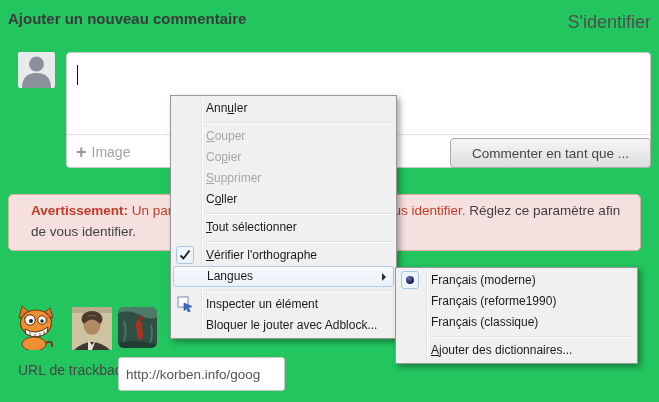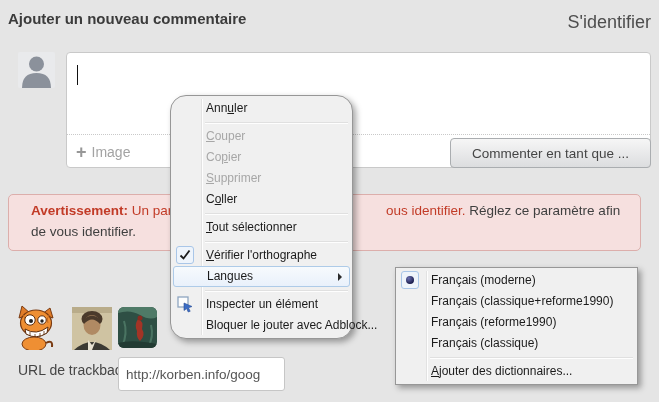--- a/index.html
+++ b/index.html
@@ -1,17 +1,17 @@
 <!DOCTYPE html>
 <html><head>
 <meta charset="utf-8">
 <style>
   * { margin:0; padding:0; box-sizing:border-box; }
   body { background:#fff; font-family:"Liberation Sans", sans-serif; }
-  #stage { position:relative; width:659px; height:402px; background:#e5e5e5; overflow:hidden; }
+  #stage { position:relative; width:659px; height:402px; background:#22c55e; overflow:hidden; }
 
   
   .page-title { position:absolute; left:8px; top:10px; font-size:15px; font-weight:bold; color:#3b3b3b; }
   .signin { position:absolute; top:12px; right:8px; font-size:18px; color:#4e4e4e; }
 
   
   .avatar-box { position:absolute; left:18px; top:52px; width:37px; height:36px; background:#e9eaec; border-radius:2px; }
   .comment-box { position:absolute; left:66px; top:52px; width:585px; height:116px; background:#fff; border:1px solid #c9c9c9; border-radius:4px; }
   .caret { position:absolute; left:10px; top:12px; width:1px; height:20px; background:#111; }
   .box-footer { position:absolute; left:0; right:0; bottom:0; height:33px; border-top:1px dotted #c9c9c9; }
@@ -49,21 +49,21 @@
   .mi.disabled { color:#a7a7a7; }
   .mi.hl { height:21px; line-height:19px; border:1px solid #aecbe8; border-radius:3px;
     background:linear-gradient(#f7fafd,#e9f1fb); }
   .msep { height:1px; background:#e0e0e0; margin:3px 2px 3px 32px; box-shadow:0 1px 0 rgba(255,255,255,0.9); }
   .mi .ico { position:absolute; left:3px; top:1px; width:18px; height:18px; }
   .ico-box { border:1px solid #a9c6e8; border-radius:3px; background:#eef4fb; display:flex; align-items:center; justify-content:center; }
   .mi .sub-arrow { position:absolute; right:7px; top:6px; width:0; height:0;
     border-left:4px solid #2b2b2b; border-top:4px solid transparent; border-bottom:4px solid transparent; }
   .radio-dot { width:8px; height:8px; border-radius:50%;
     background:radial-gradient(circle at 35% 30%, #6a70b2, #171a4a 75%); }
-  #context-menu { left:170px; top:95px; width:183px; z-index:10;border-radius:16px; }
+  #context-menu { left:170px; top:95px; width:227px; z-index:10; }
   #lang-submenu { left:395px; top:267px; width:243px; z-index:11; }
   u { text-decoration:underline; }
 </style>
 </head>
 <body>
 
 <div id="stage">
 
   <div class="page-title">Ajouter un nouveau commentaire</div>
   <div class="signin">S'identifier</div>
@@ -174,20 +174,19 @@
 
   <div class="menu" id="lang-submenu">
     <div class="gutter"></div>
 
     <div class="mi">
       <span class="ico ico-box">
           <span class="radio-dot"></span>
         </span>
       <span>Français (moderne)</span><u></u><span></span>
     </div>
-    <div class="mi"><span>Français (classique+reforme1990)</span><u></u><span></span></div>
     <div class="mi"><span>Français (reforme1990)</span><u></u><span></span></div>
     <div class="mi"><span>Français (classique)</span><u></u><span></span></div>
     <div class="msep"></div>
     <div class="mi"><span></span><u>A</u><span>jouter des dictionnaires...</span></div>
   </div>
 
 </div>
 
 </body></html>

